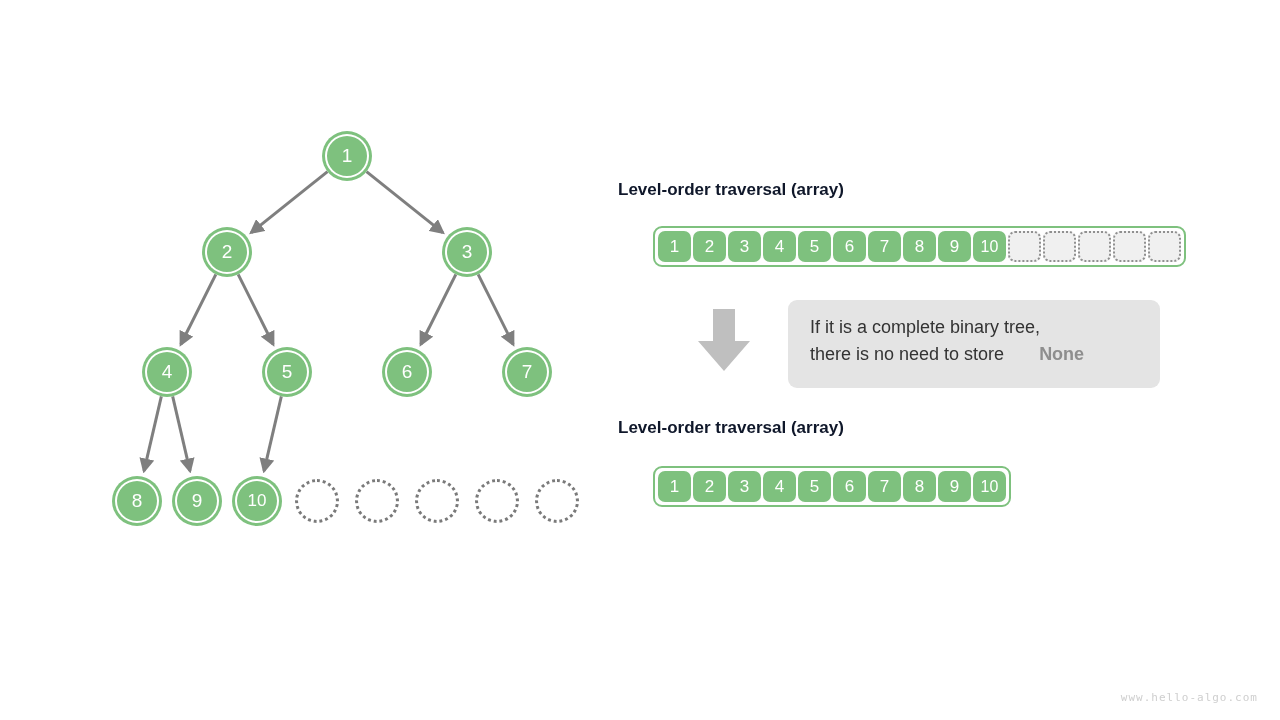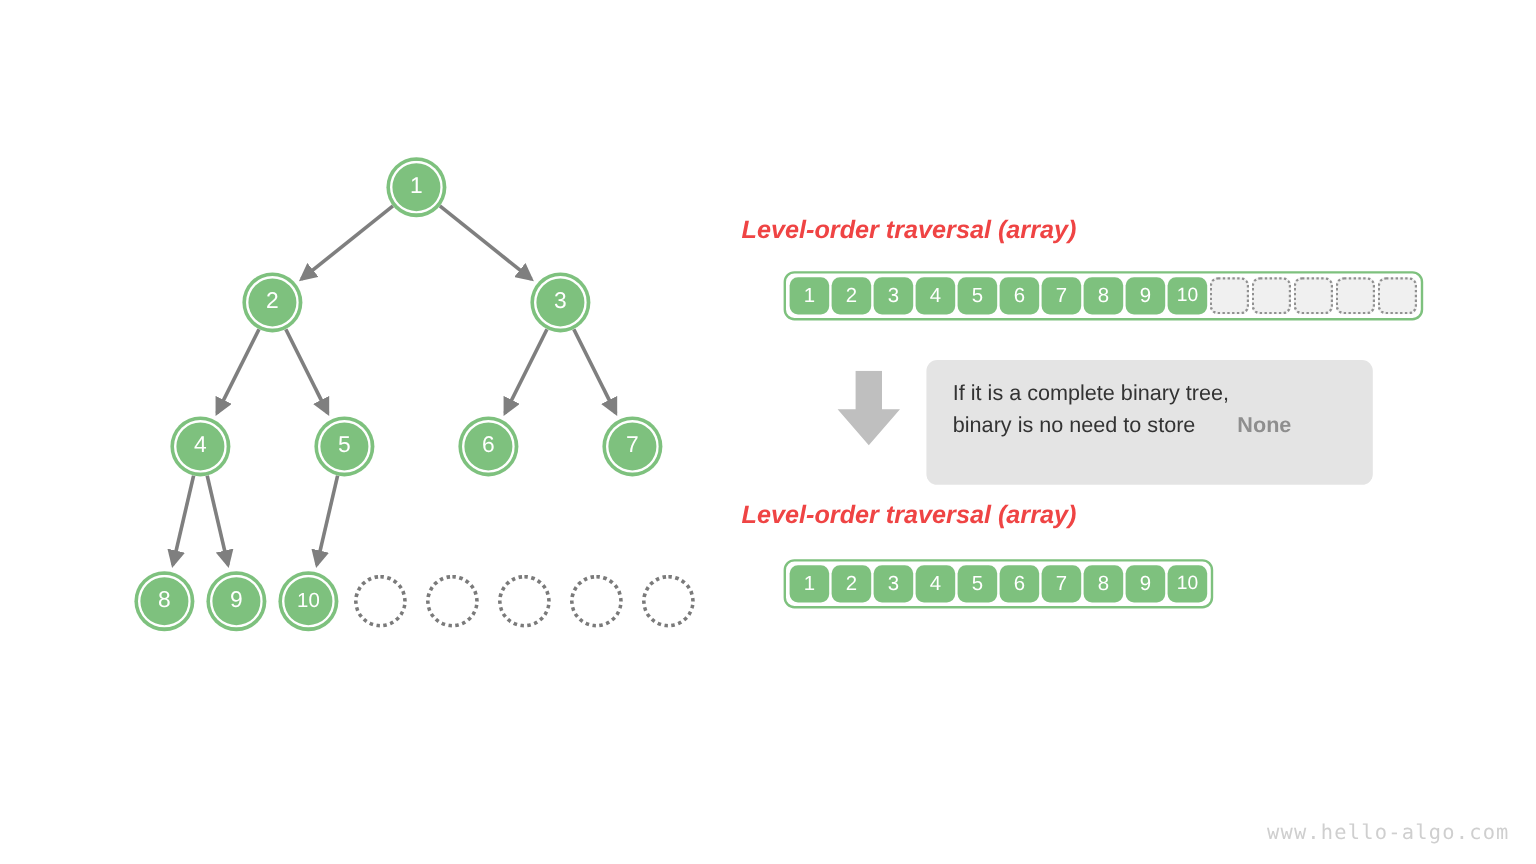--- a/index.html
+++ b/index.html
@@ -58,25 +58,24 @@
     margin-top: -22px;
     border-radius: 50%;
     border: 3px dotted #7a7a7a;
     background: transparent;
     box-sizing: border-box;
   }
 
   
   .section-title {
     position: absolute;
-    color: #ef4444;
-    font-size: 21px;
+    color: #0f172a;
+    font-size: 17px;
     font-weight: bold;
     white-space: nowrap;
-    font-style: italic;
   }
 
   .array-box {
     position: absolute;
     border: 2px solid #7ec17e;
     border-radius: 9px;
     padding: 3px;
     display: flex;
     gap: 2px;
     background: #ffffff;
@@ -123,21 +122,21 @@
   #down-arrow {
     position: absolute;
   }
 
   #watermark {
     position: absolute;
     right: 22px;
     bottom: 16px;
     color: #cfcfcf;
     font-family: "DejaVu Sans Mono", "Liberation Mono", monospace;
-    font-size: 17px;
+    font-size: 11px;
     letter-spacing: 1px;
     margin-left: 40px;
   }
 </style>
 </head>
 <body>
 
 <div id="canvas">
 
   <svg id="tree-svg" viewBox="0 0 640 600">
@@ -194,23 +193,23 @@
       <div class="array-cell empty"></div>
       <div class="array-cell empty"></div>
       <div class="array-cell empty"></div>
       <div class="array-cell empty"></div>
     </div>
 
   <svg id="down-arrow" style="left:696px; top:309px;" width="56" height="66" viewBox="0 0 56 66">
     <polygon points="17,0 39,0 39,32 54,32 28,62 2,32 17,32" fill="#bfbfbf"></polygon>
   </svg>
 
-  <div class="note-box" style="left:772px; top:300px; width:372px; height:104px;">
+  <div class="note-box" style="left:788px; top:300px; width:372px; height:88px;">
     <div>If it is a complete binary tree,</div>
-    <div><span>binary is no need to store </span><span class="none-word">None</span></div>
+    <div><span>there is no need to store </span><span class="none-word">None</span></div>
   </div>
 
   <div class="section-title" style="left:618px; top:418px;">Level-order traversal (array)</div>
 
   <div class="array-box" id="bottom-array" style="left:653px; top:466px;">
       <div class="array-cell">1</div>
       <div class="array-cell">2</div>
       <div class="array-cell">3</div>
       <div class="array-cell">4</div>
       <div class="array-cell">5</div>

